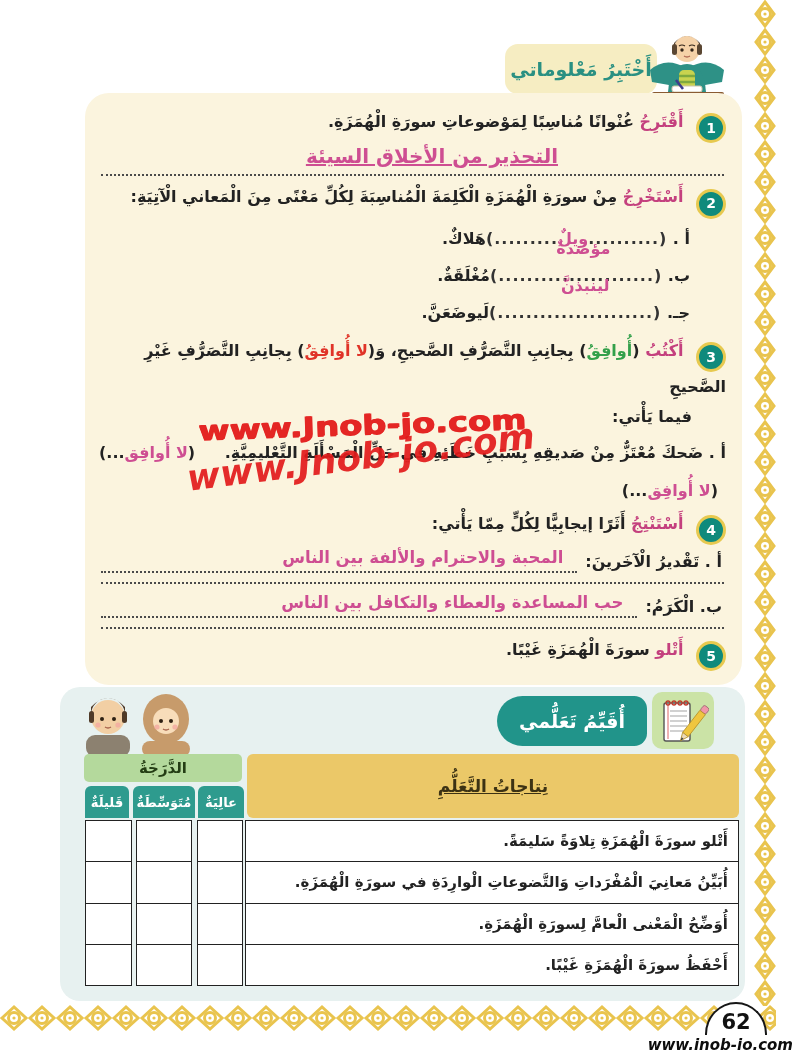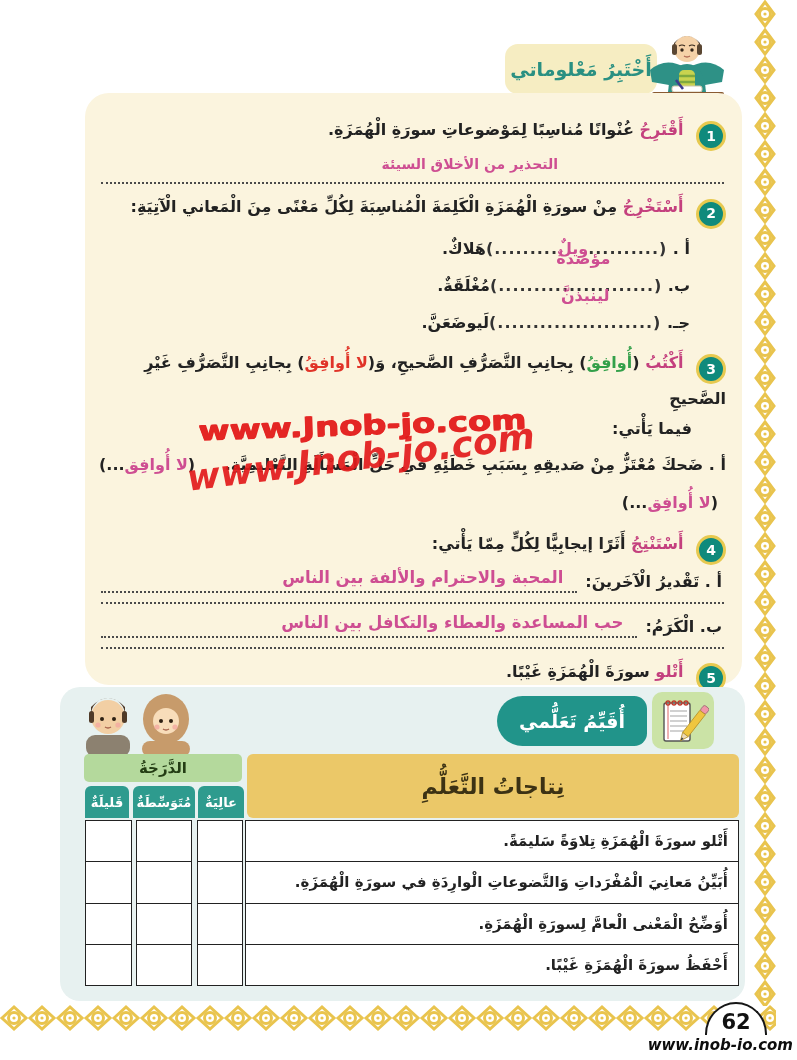--- a/index.html
+++ b/index.html
@@ -21,22 +21,22 @@
   .main-panel{left:85px;top:93px;width:657px;height:592px;background:#FBF4DE;border-radius:24px;
     box-sizing:border-box;padding:14px 16px 8px 14px;direction:rtl;font-size:16px;font-weight:600;
     line-height:1.9;position:absolute;}
   .qnum{display:inline-flex;width:24px;height:24px;border-radius:50%;background:#0F8A7C;
     border:3px solid #E7C94F;color:#fff;font-size:14px;font-weight:bold;align-items:center;
     justify-content:center;margin-left:7px;vertical-align:-6px;flex:0 0 auto;}
   .verb{color:#C4407E;font-weight:bold;}
   .ans{color:#CE4E92;font-weight:bold;}
   .agree{color:#33A04A;font-weight:bold;}
   .disagree{color:#E03328;font-weight:bold;}
-  .q-line{margin-top:8px;}
-  .q1-answer{color:#CE4E92;font-size:14px;padding-right:168px;height:26px;line-height:26px;}
+  .q-line{margin-top:0;}
+  .q1-answer{color:#CE4E92;font-size:20px;padding-right:168px;height:26px;line-height:26px;text-decoration:underline;}
   .dotline{height:5px;border-bottom:2px dotted #4a4a4a;margin:0 2px 6px 2px;}
   .q2-item{margin-right:36px;height:37px;display:flex;align-items:flex-end;line-height:34px;}
   .dots{letter-spacing:1px;color:#333;font-weight:600;}
   .dots-wrap{position:relative;display:inline-block;}
   .dots-wrap .raised{position:absolute;top:-20px;right:28%;white-space:nowrap;line-height:20px;}
   .q3-wrap{position:relative;margin-top:6px;}
   .q3-item{display:flex;justify-content:space-between;align-items:flex-end;height:38px;line-height:36px;}
   .q3-ansbox{white-space:nowrap;margin-right:8px;}
   .q4-row{display:flex;align-items:flex-end;height:32px;line-height:30px;margin-right:4px;}
   .q4-fill{flex:1;border-bottom:2px dotted #4a4a4a;position:relative;margin:0 8px 4px 2px;height:26px;}
@@ -49,21 +49,21 @@
 
   
   .eval-panel{left:60px;top:687px;width:685px;height:314px;background:#E7F1F0;border-radius:20px;}
   .chars{left:16px;top:0px;width:128px;height:70px;}
   .eval-badge{left:437px;top:9px;width:150px;height:50px;background:#21948A;
     border-radius:28px 14px 14px 28px / 55% 14px 14px 55%;display:flex;align-items:center;
     justify-content:center;color:#fff;font-weight:bold;font-size:19px;}
   .eval-icon{left:592px;top:5px;width:62px;height:57px;background:#CBE3A6;border-radius:10px;
     display:flex;align-items:center;justify-content:center;}
   .th-gold{left:187px;top:67px;width:492px;height:64px;background:#EBC868;border-radius:6px;
-    display:flex;align-items:center;justify-content:center;font-size:22px;font-weight:bold;color:#3c3214;direction:rtl;}
+    display:flex;align-items:center;justify-content:center;font-size:17px;font-weight:bold;color:#3c3214;direction:rtl;text-decoration:underline;}
   .th-grade{left:24px;top:67px;width:158px;height:28px;background:#B4D99C;border-radius:5px;
     display:flex;align-items:center;justify-content:center;font-size:15px;font-weight:bold;color:#243d14;}
   .th-level{top:99px;height:32px;background:#2E9B8E;border-radius:6px 6px 0 0;color:#fff;
     font-size:13px;font-weight:bold;display:flex;align-items:center;justify-content:center;}
   .th-high{left:138px;width:46px;}
   .th-mid{left:73px;width:62px;}
   .th-low{left:25px;width:44px;}
   .gcol{top:133px;height:166px;background:#fff;border:1.6px solid #222;box-sizing:border-box;
     display:flex;flex-direction:column;}
   .gcol-high{left:137px;width:46px;}

